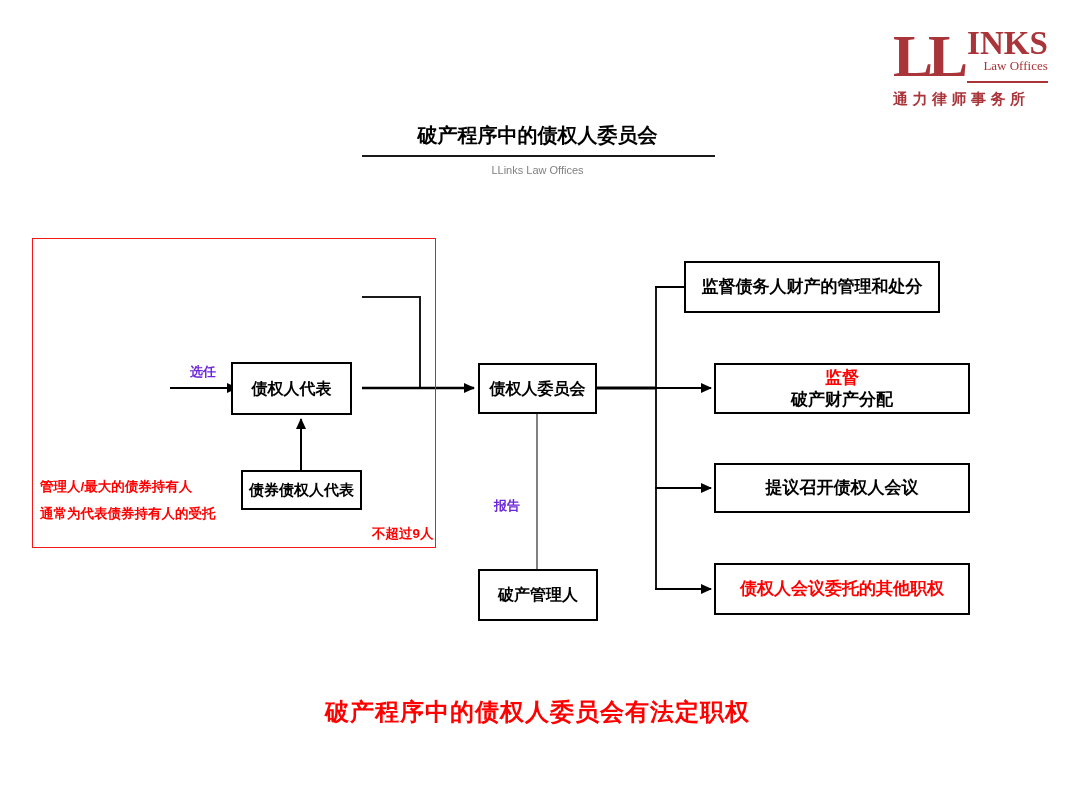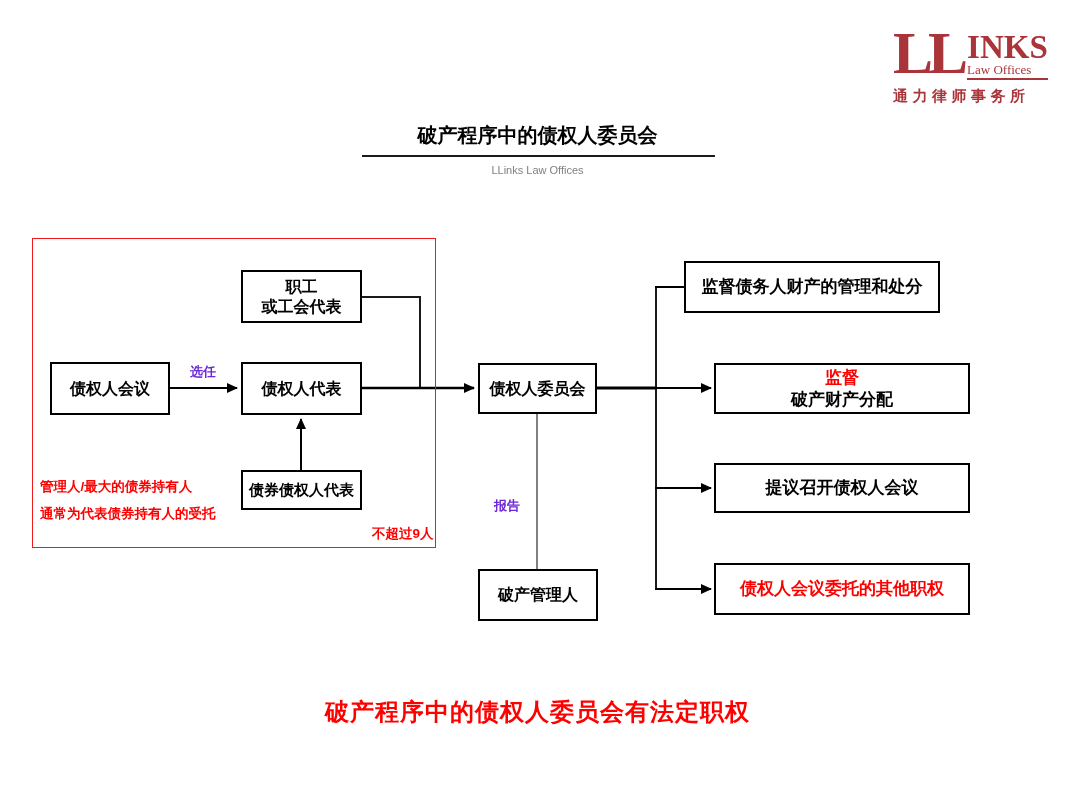--- a/index.html
+++ b/index.html
@@ -6,22 +6,22 @@
   html,body { background:#fff; }
   .page {
     position:relative; width:1075px; height:805px; background:#ffffff;
     font-family:"Liberation Sans","DejaVu Sans",sans-serif; overflow:hidden;
   }
   
   .logo { position:absolute; left:893px; top:28px; width:130px; color:#A93439;
           font-family:"Liberation Serif","DejaVu Serif",serif; }
   .logo-en { display:flex; align-items:flex-end; }
   .logo-ll { font-size:60px; line-height:0.86; font-weight:bold; letter-spacing:-5px; padding-right:4px; }
-  .logo-right { display:flex; flex-direction:column; align-items:flex-start;
-                border-bottom:2px solid #A93439; padding-bottom:1px; }
+  .logo-right { display:flex; flex-direction:column; align-items:flex-end;
+                border-bottom:2px solid #A93439; padding-bottom:8px; }
   .logo-inks { font-size:33px; line-height:0.95; font-weight:bold; letter-spacing:0px; }
   .logo-law { font-size:13px; line-height:1.05; }
   .logo-cn { font-size:15px; font-weight:bold; letter-spacing:4.5px; margin-top:7px; white-space:nowrap; }
   
   .title { position:absolute; left:0; top:122px; width:1075px; text-align:center;
            font-size:20px; font-weight:bold; color:#000; }
   .title-rule { position:absolute; left:362px; top:155px; width:353px; height:0;
                 border-top:2px solid #1a1a1a; }
   .subtitle { position:absolute; left:0; top:164px; width:1075px; text-align:center;
               font-size:11px; color:#808080; }
@@ -74,26 +74,21 @@
     <line x1="656" y1="287" x2="656" y2="589" stroke="#1a1a1a" stroke-width="2"></line>
     <line x1="655" y1="287" x2="711" y2="287" stroke="#000" stroke-width="2" marker-end="url(#arrow)"></line>
     <line x1="655" y1="388" x2="711" y2="388" stroke="#000" stroke-width="2" marker-end="url(#arrow)"></line>
     <line x1="655" y1="488" x2="711" y2="488" stroke="#000" stroke-width="2" marker-end="url(#arrow)"></line>
     <line x1="655" y1="589" x2="711" y2="589" stroke="#000" stroke-width="2" marker-end="url(#arrow)"></line>
     <line x1="537" y1="414" x2="537" y2="569" stroke="#808080" stroke-width="2"></line>
   </svg>
 
   <div class="red-frame"></div>
 
-  <div class="node node-sm" style="left:241px; top:270px; width:121px; height:53px;">
-    <span>职工</span>
-    <span>或工会代表</span>
-  </div>
-  <div class="node node-sm" style="left:50px; top:362px; width:120px; height:53px;">债权人会议</div>
-  <div class="node node-sm" style="left:241px; top:362px; width:121px; height:53px;">债权人代表</div>
+  <div class="node node-sm" style="left:231px; top:362px; width:121px; height:53px;">债权人代表</div>
   <div class="node node-sm" style="left:241px; top:470px; width:121px; height:40px; font-size:15px;text-align:center;">债券债权人代表</div>
 
   <div class="edge-label" style="left:178px; top:363px; width:50px; text-align:center;">选任</div>
 
   <div class="red-note" style="left:40px; top:473px;">
     <div>管理人/最大的债券持有人</div>
     <div>通常为代表债券持有人的受托</div>
   </div>
   <div class="red-note" style="left:372px; top:520px;">不超过9人</div>
 

